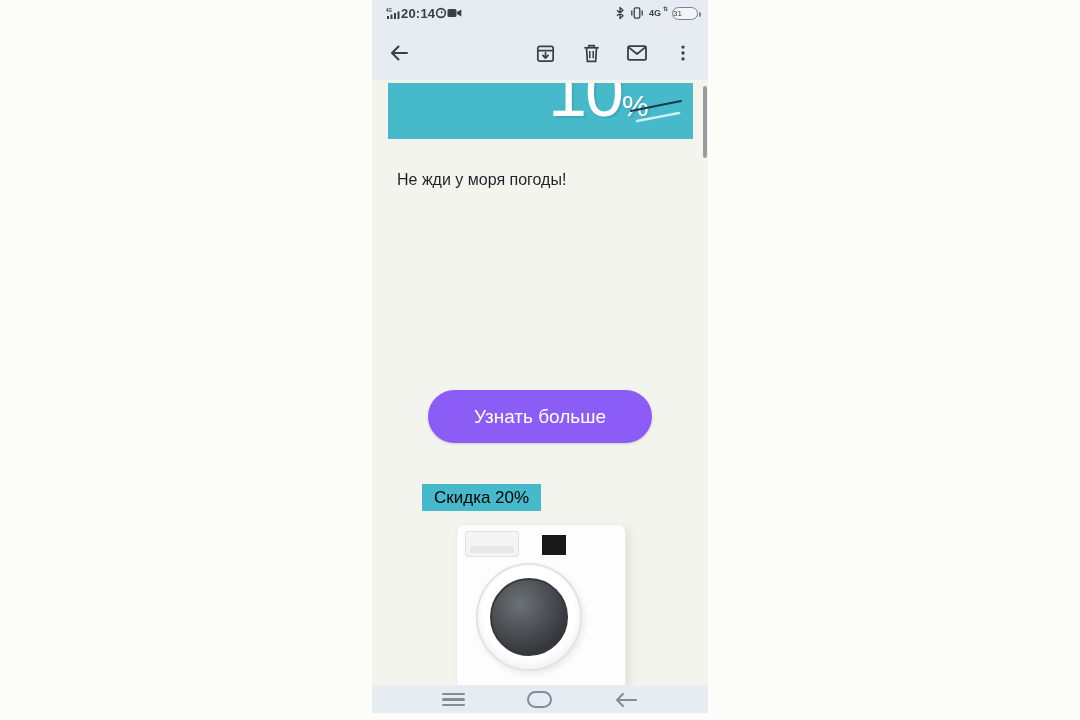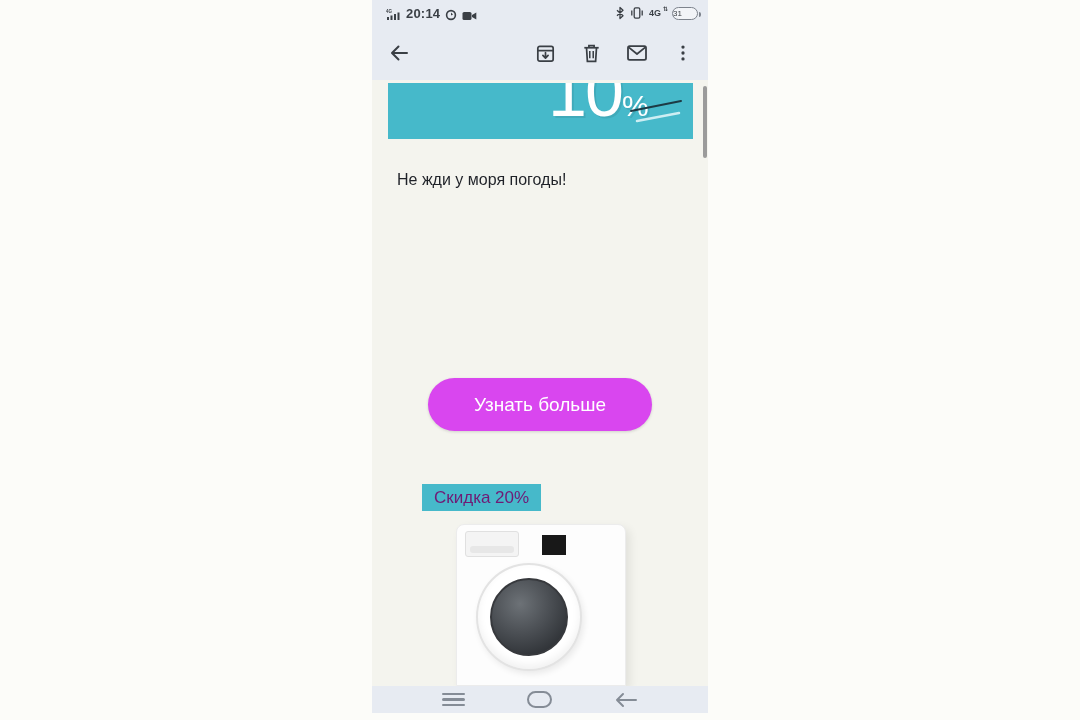--- a/index.html
+++ b/index.html
@@ -4,21 +4,21 @@
 <style>
   * { margin:0; padding:0; box-sizing:border-box; }
   html,body { width:1080px; height:720px; overflow:hidden; }
   body { font-family:"Liberation Sans","DejaVu Sans",sans-serif; background:#fcfcf9; }
   .stage { position:relative; width:1080px; height:720px; background:#fcfcf9; }
   .phone { position:absolute; left:372px; top:0; width:336px; height:720px; }
 
   
   .status-bar { position:absolute; left:0; top:0; width:336px; height:26px;
     background:#e7ebf2; display:flex; align-items:center; padding:0 10px 0 14px; }
-  .sb-left { display:flex; align-items:flex-end; gap:5px; }
+  .sb-left { display:flex; align-items:center; }
   .sb-right { margin-left:auto; display:flex; align-items:center; gap:5px; }
   .sb-time { font-size:13px; font-weight:bold; color:#3a3f45; letter-spacing:.2px; }
   .sb-ico { display:inline-flex; align-items:center; }
   .net4g { font-size:9px; font-weight:bold; color:#3a3f45; line-height:1; position:relative; padding-right:6px;}
   .net4g .arr { position:absolute; right:0; top:-3px; font-size:6px; letter-spacing:-1px; }
   .battery { position:relative; width:26px; height:13px; border:1.5px solid #7d838d;
     border-radius:7px; display:flex; align-items:center; justify-content:flex-start;
     font-size:8px; color:#3a3f45; background:#f2f4f8; }
   .battery::after { content:""; position:absolute; right:-4px; top:4px; width:2.5px; height:5px;
     background:#7d838d; border-radius:0 2px 2px 0; }
@@ -39,26 +39,26 @@
     font-weight:normal; color:#fff; text-shadow:2px 2px 0 rgba(0,0,0,.08); letter-spacing:-2px; }
   .big10 .pct { font-size:30px; letter-spacing:0; }
   .doodle { position:absolute; right:8px; top:16px; }
   .scroll-thumb { position:absolute; right:1px; top:6px; width:4px; height:72px;
     background:#9b9b9b; border-radius:2px; cursor:grab; }
 
   .copy { position:absolute; left:25px; top:86px; width:294px; color:#1f2228;
     font-size:16px; line-height:27.5px; }
   .copy p { margin:0; }
 
-  .cta { position:absolute; left:56px; top:298px; width:224px; height:53px;
-    border:none; border-radius:27px; background:#d946ef; color:#ffffff;
+  .cta { position:absolute; left:56px; top:310px; width:224px; height:53px;
+    border:none; border-radius:27px; background:#8b5cf6; color:#ffffff;
     font-family:inherit; font-size:19px; cursor:pointer; box-shadow:0 1px 3px rgba(0,0,0,.15); }
 
   .badge { position:absolute; left:50px; top:404px; height:27px; padding:0 12px;
-    background:#46b9ca; color:#701a75; font-size:17px; display:flex; align-items:center; }
+    background:#46b9ca; color:#000000; font-size:17px; display:flex; align-items:center; }
 
   
   .washer { position:absolute; left:84px; top:444px; width:170px; height:162px; cursor:pointer; }
   .washer .body { position:absolute; inset:0; background:#fdfdfd; border:1px solid #ececec;
     border-radius:8px 8px 0 0; box-shadow:4px 4px 10px rgba(0,0,0,.08); }
   .washer .drawer { position:absolute; left:9px; top:7px; width:54px; height:26px;
     background:#f4f4f4; border:1px solid #e0e0e0; border-radius:3px; }
   .washer .drawer::after { content:""; position:absolute; left:4px; bottom:3px; width:44px; height:7px;
     background:#e7e7e7; border-radius:3px; }
   .washer .display { position:absolute; left:86px; top:11px; width:24px; height:20px; background:#181818; }

